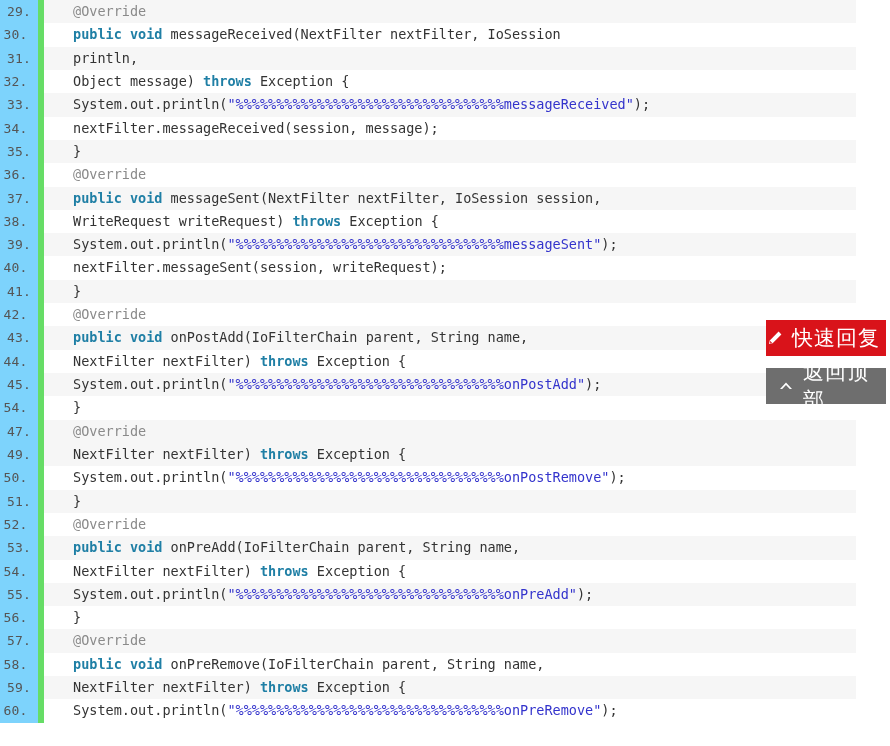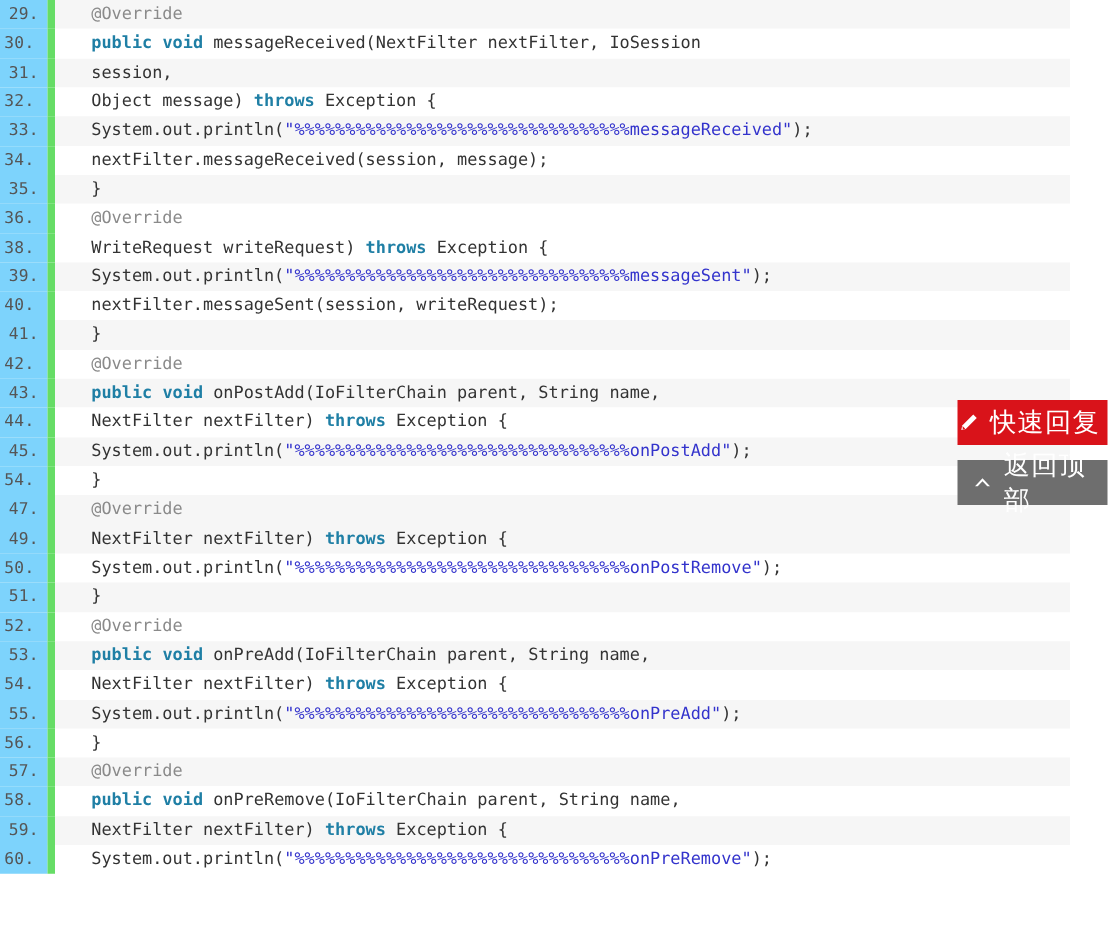--- a/index.html
+++ b/index.html
@@ -109,26 +109,27 @@
     height: 18px;
   }
 </style>
 </head>
 <body>
 
 <div class="code-viewer">
   <div id="code-lines">
       <div class="code-line odd"><div class="line-number">29.</div><div class="gutter-bar"></div><div class="code-text"><span class="tok-comment">@Override</span></div></div>
       <div class="code-line even"><div class="line-number">30.</div><div class="gutter-bar"></div><div class="code-text"><span class="tok-kw">public</span><span class="tok-plain"> </span><span class="tok-kw">void</span><span class="tok-plain"> messageReceived(NextFilter nextFilter, IoSession</span></div></div>
-      <div class="code-line odd"><div class="line-number">31.</div><div class="gutter-bar"></div><div class="code-text"><span class="tok-plain">session,</span></div></div>
+      <div class="code-line odd"><div class="line-number">31.</div><div class="gutter-bar"></div><div class="code-text"><span class="tok-plain">println,</span></div></div>
       <div class="code-line even"><div class="line-number">32.</div><div class="gutter-bar"></div><div class="code-text"><span class="tok-plain">Object message) </span><span class="tok-kw">throws</span><span class="tok-plain"> Exception {</span></div></div>
       <div class="code-line odd"><div class="line-number">33.</div><div class="gutter-bar"></div><div class="code-text"><span class="tok-plain">System.out.println(</span><span class="tok-str">"%%%%%%%%%%%%%%%%%%%%%%%%%%%%%%%%%messageReceived"</span><span class="tok-plain">);</span></div></div>
       <div class="code-line even"><div class="line-number">34.</div><div class="gutter-bar"></div><div class="code-text"><span class="tok-plain">nextFilter.messageReceived(session, message);</span></div></div>
       <div class="code-line odd"><div class="line-number">35.</div><div class="gutter-bar"></div><div class="code-text"><span class="tok-plain">}</span></div></div>
       <div class="code-line even"><div class="line-number">36.</div><div class="gutter-bar"></div><div class="code-text"><span class="tok-comment">@Override</span></div></div>
+      <div class="code-line odd"><div class="line-number">37.</div><div class="gutter-bar"></div><div class="code-text"><span class="tok-kw">public</span><span class="tok-plain"> </span><span class="tok-kw">void</span><span class="tok-plain"> messageSent(NextFilter nextFilter, IoSession session,</span></div></div>
       <div class="code-line even"><div class="line-number">38.</div><div class="gutter-bar"></div><div class="code-text"><span class="tok-plain">WriteRequest writeRequest) </span><span class="tok-kw">throws</span><span class="tok-plain"> Exception {</span></div></div>
       <div class="code-line odd"><div class="line-number">39.</div><div class="gutter-bar"></div><div class="code-text"><span class="tok-plain">System.out.println(</span><span class="tok-str">"%%%%%%%%%%%%%%%%%%%%%%%%%%%%%%%%%messageSent"</span><span class="tok-plain">);</span></div></div>
       <div class="code-line even"><div class="line-number">40.</div><div class="gutter-bar"></div><div class="code-text"><span class="tok-plain">nextFilter.messageSent(session, writeRequest);</span></div></div>
       <div class="code-line odd"><div class="line-number">41.</div><div class="gutter-bar"></div><div class="code-text"><span class="tok-plain">}</span></div></div>
       <div class="code-line even"><div class="line-number">42.</div><div class="gutter-bar"></div><div class="code-text"><span class="tok-comment">@Override</span></div></div>
       <div class="code-line odd"><div class="line-number">43.</div><div class="gutter-bar"></div><div class="code-text"><span class="tok-kw">public</span><span class="tok-plain"> </span><span class="tok-kw">void</span><span class="tok-plain"> onPostAdd(IoFilterChain parent, String name,</span></div></div>
       <div class="code-line even"><div class="line-number">44.</div><div class="gutter-bar"></div><div class="code-text"><span class="tok-plain">NextFilter nextFilter) </span><span class="tok-kw">throws</span><span class="tok-plain"> Exception {</span></div></div>
       <div class="code-line odd"><div class="line-number">45.</div><div class="gutter-bar"></div><div class="code-text"><span class="tok-plain">System.out.println(</span><span class="tok-str">"%%%%%%%%%%%%%%%%%%%%%%%%%%%%%%%%%onPostAdd"</span><span class="tok-plain">);</span></div></div>
       <div class="code-line even"><div class="line-number">54.</div><div class="gutter-bar"></div><div class="code-text"><span class="tok-plain">}</span></div></div>
       <div class="code-line odd"><div class="line-number">47.</div><div class="gutter-bar"></div><div class="code-text"><span class="tok-comment">@Override</span></div></div>

